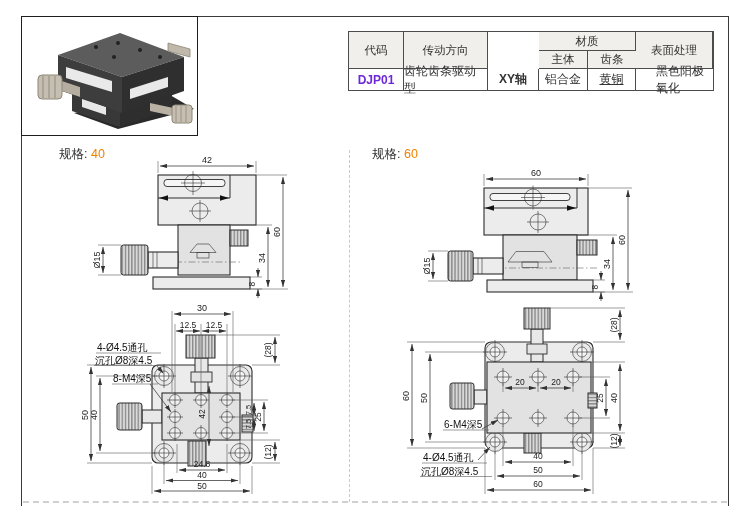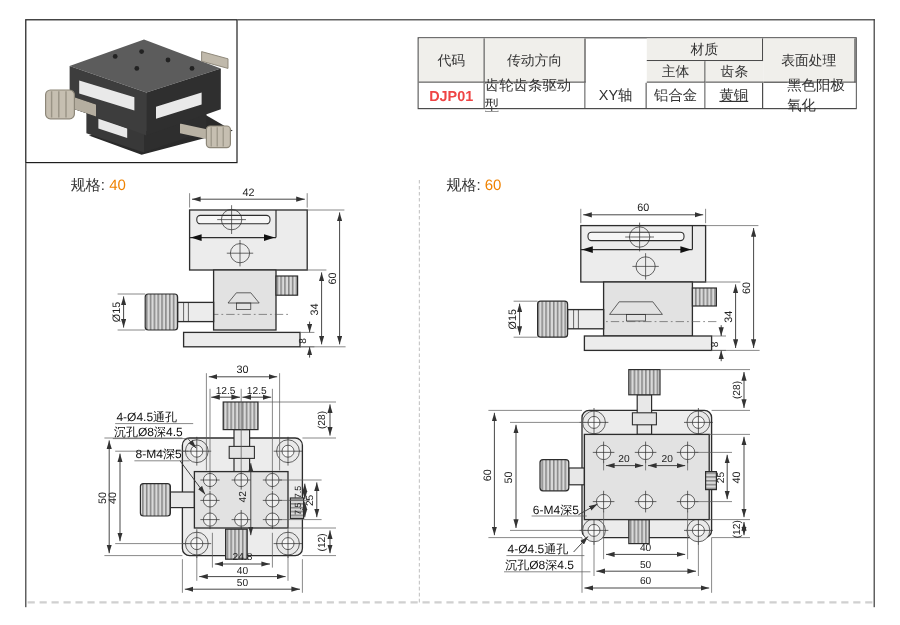--- a/index.html
+++ b/index.html
@@ -10,21 +10,21 @@
   .bottom-dashed{left:23px;top:501px;width:704px;height:0;border-top:2px dashed #d0d0d0;}
   .v-divider{left:349px;top:150px;width:0;height:352px;border-left:1px dashed #c9c9c9;}
   
   .photo-box{left:21px;top:16px;width:177px;height:120px;border:1.5px solid #1e1e1e;background:#fff;box-sizing:border-box;}
   
   .spec-table{left:348px;top:31px;width:364px;display:grid;grid-template-columns:55px 84px 51px 49px 48px 77px;grid-template-rows:19px 18px 21px;border:1.5px solid #4c4c4c;box-sizing:content-box;font-size:11.5px;}
   .spec-table .cell{border-right:1px solid #4c4c4c;border-bottom:1px solid #4c4c4c;display:flex;align-items:center;justify-content:center;background:#f0efeb;box-sizing:border-box;}
   .spec-table .cell:nth-child(6n){border-right:none;}
   .spec-table .hdr{background:#f0efeb;}
   .spec-table .datacell{background:#fff;border-bottom:none;font-size:12px;}
-  .spec-table .code{color:#ef4444;font-weight:bold;}
+  .spec-table .code{color:#6d28d9;font-weight:bold;}
   .rs2{grid-row:1 / span 2;}
   .cs2{grid-column:4 / span 2;}
   
   .spec-label{font-size:12.5px;color:#333;}
   .spec-label .orange{color:#ef8200;}
   
   .pt{fill:#ececec;stroke:#2d2d2d;stroke-width:1.1;}
   .pt2{fill:#e2e2e2;stroke:#2d2d2d;stroke-width:1.1;}
   .pt3{fill:#f6f6f6;stroke:#2d2d2d;stroke-width:.9;}
   .ln{stroke:#2d2d2d;stroke-width:1;fill:none;}
@@ -86,21 +86,21 @@
 
 <div class="abs spec-table">
   <div class="cell hdr rs2">代码</div>
   <div class="cell hdr rs2">传动方向</div>
   <div class="cell hdr cs2">材质</div>
   <div class="cell hdr rs2" style="grid-column:6;grid-row:1/span 2;">表面处理</div>
   <div class="cell hdr" style="grid-column:4;grid-row:2;">主体</div>
   <div class="cell hdr" style="grid-column:5;grid-row:2;">齿条</div>
   <div class="cell datacell code" style="grid-column:1;grid-row:3;">DJP01</div>
   <div class="cell datacell" style="grid-column:2;grid-row:3;">齿轮齿条驱动型</div>
-  <div class="cell datacell" style="grid-column:3;grid-row:3;">XY轴</div>
+  <div class="cell datacell" style="grid-column:3;grid-row:3;font-weight:bold;">XY轴</div>
   <div class="cell datacell" style="grid-column:4;grid-row:3;">铝合金</div>
   <div class="cell datacell" style="grid-column:5;grid-row:3;text-decoration:underline;">黄铜</div>
   <div class="cell datacell" style="grid-column:6;grid-row:3;margin-left:20px;">黑色阳极氧化</div>
 </div>
 
 <div class="abs spec-label" style="left:59px;top:146px;">
   <span>规格:</span>
   <span class="orange">40</span>
 </div>
 <div class="abs spec-label" style="left:372px;top:146px;">

